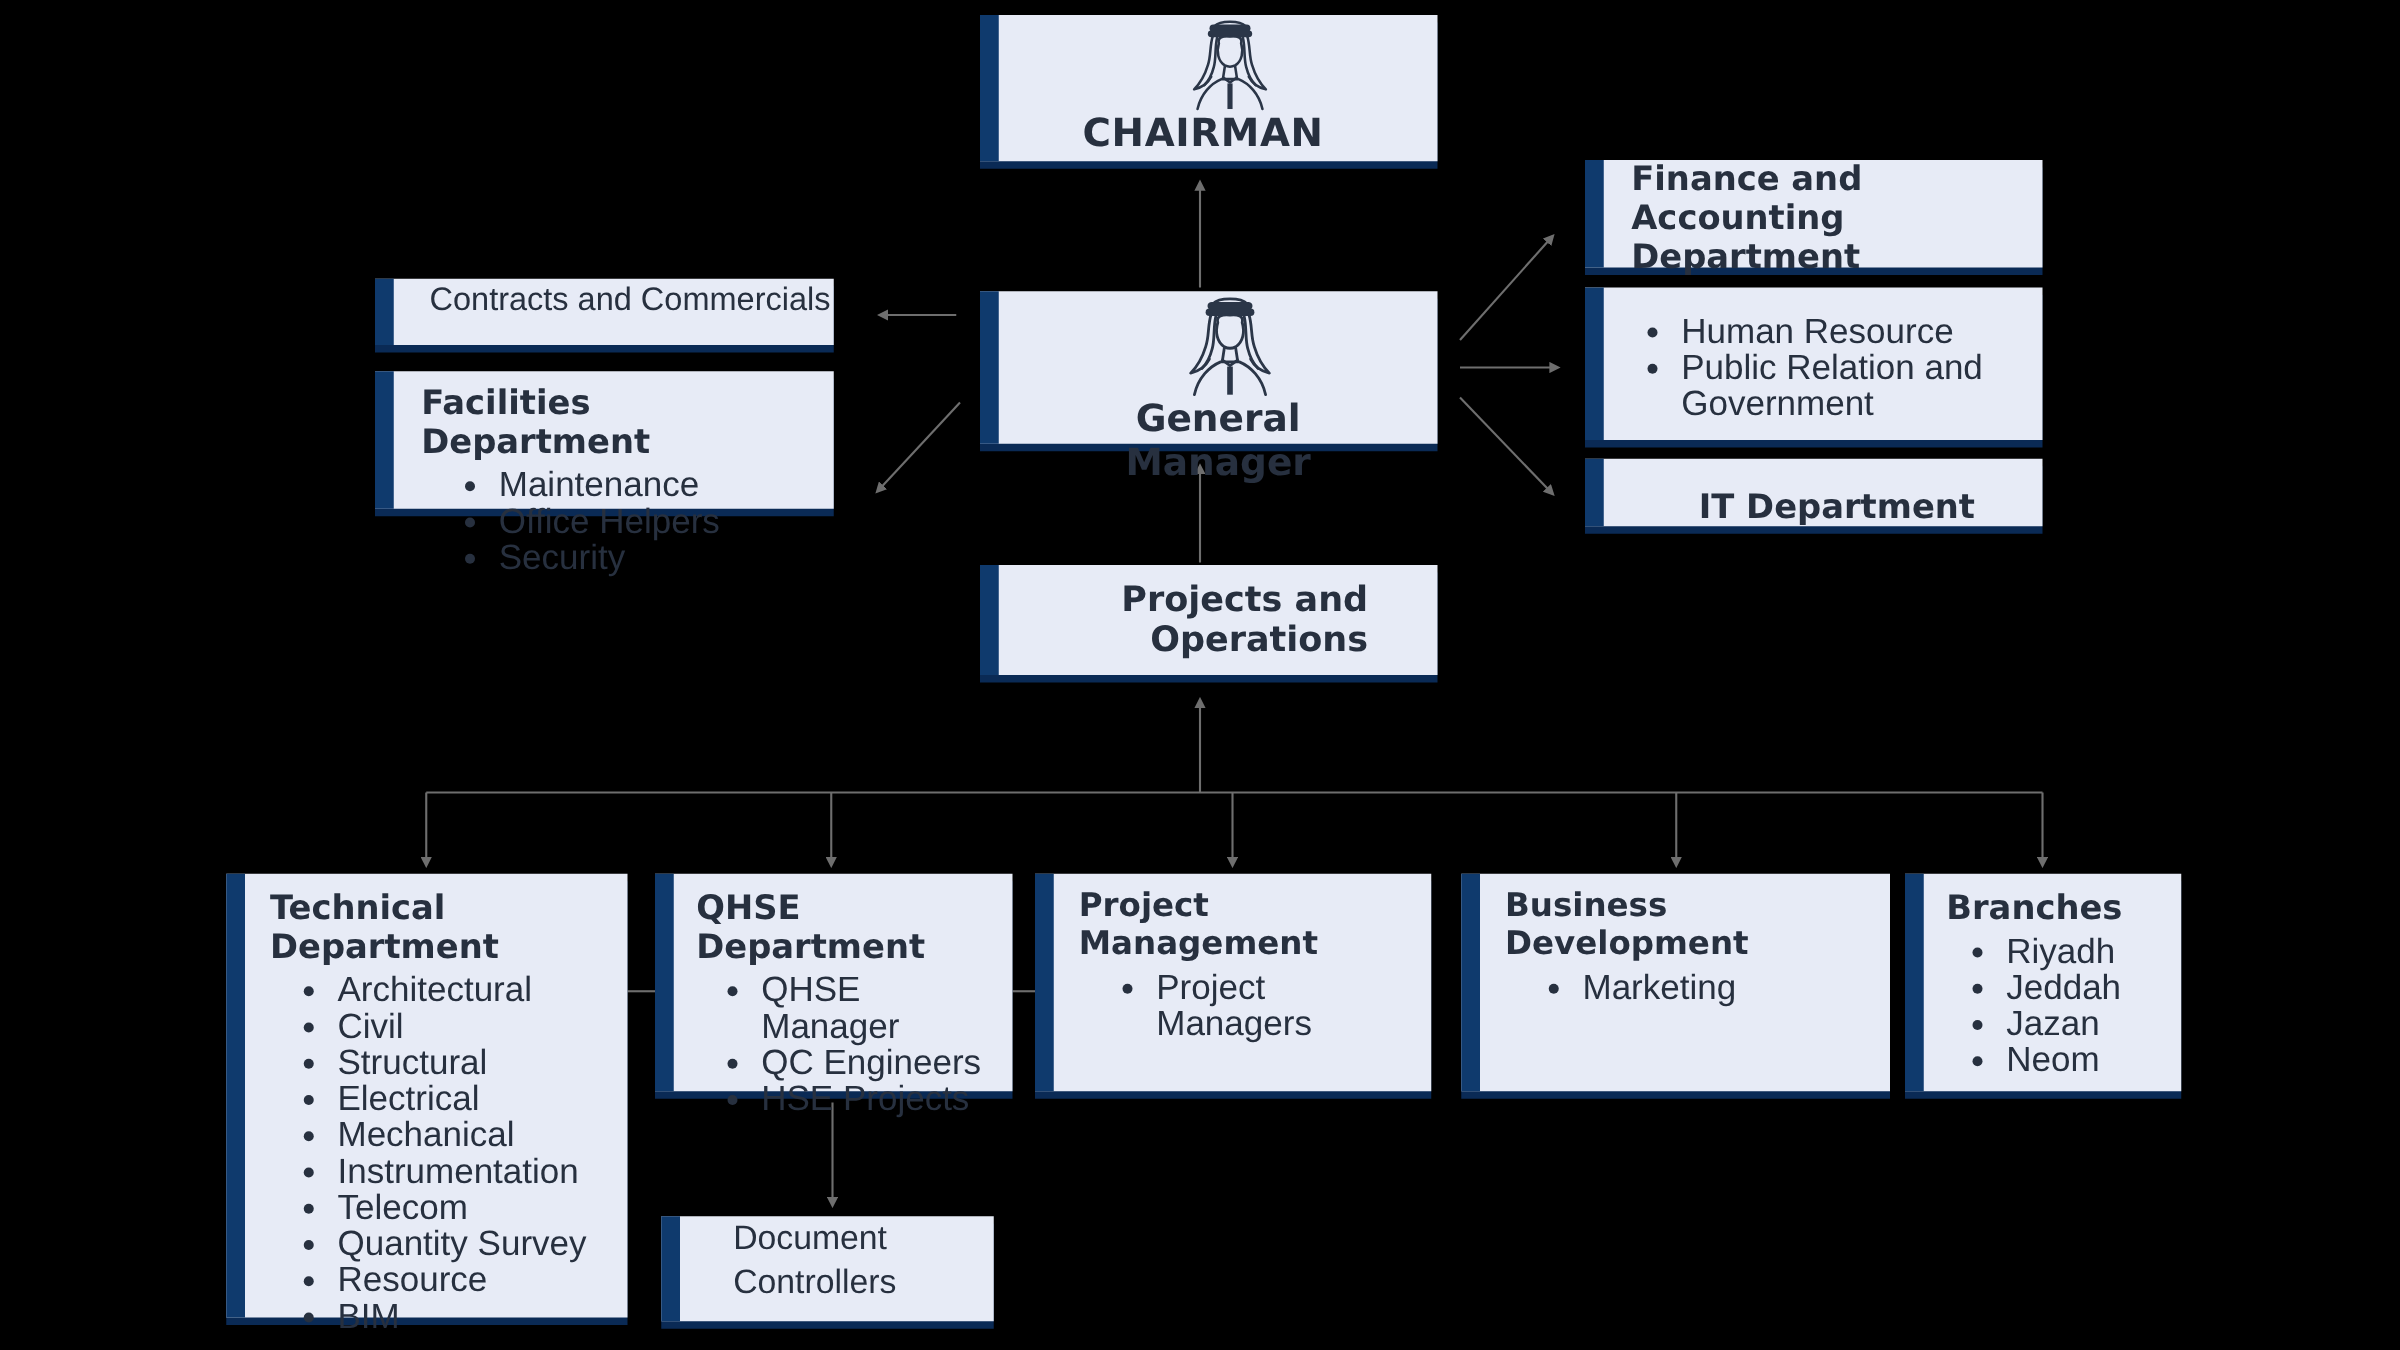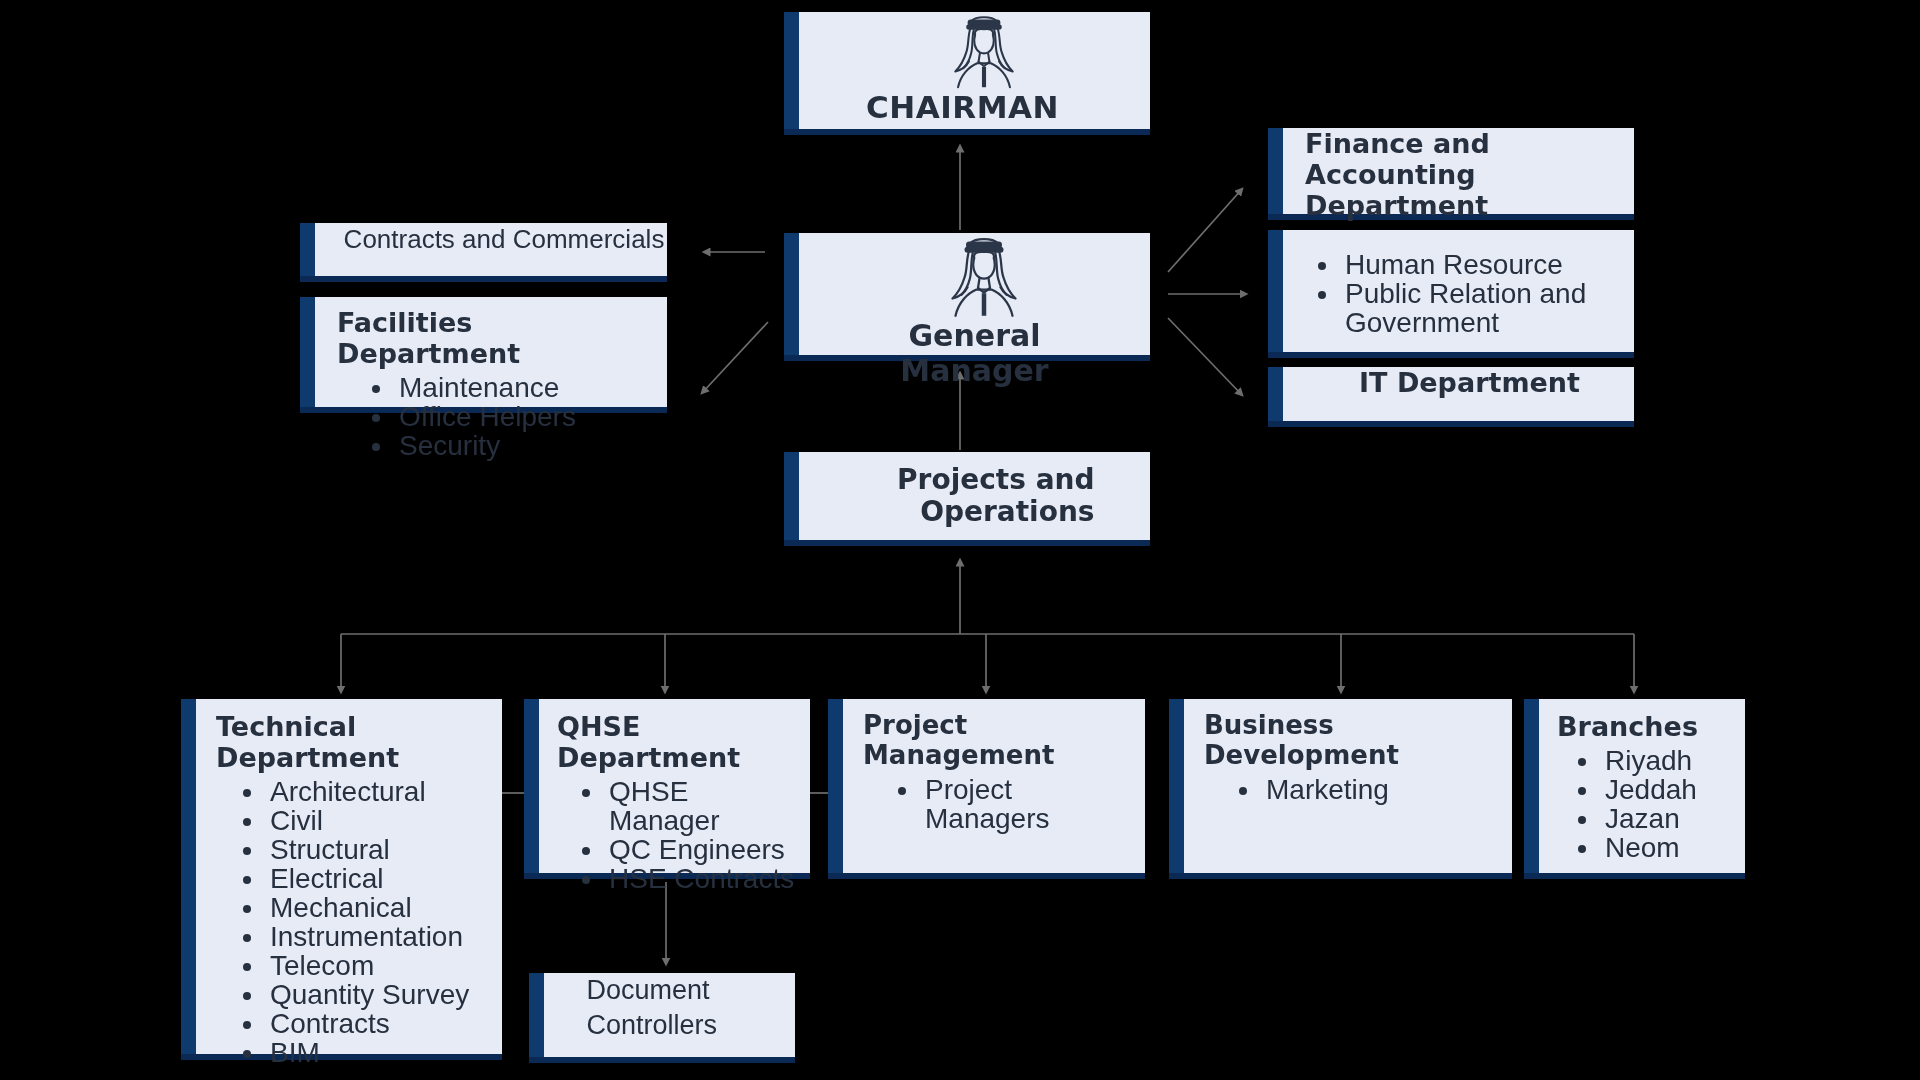--- a/index.html
+++ b/index.html
@@ -56,21 +56,21 @@
   .person .person-title{flex:1;text-align:center;margin-right:24px;}
   
   .b-chairman{left:784px;top:12px;width:366px;height:117px;}
   .b-chairman .person-title{font-size:31px;letter-spacing:.5px;}
   .b-gm{left:784px;top:233px;width:366px;height:122px;}
   .b-gm .person-title{font-size:30px;}
   .b-contracts{left:300px;top:223px;width:367px;height:53px;display:flex;align-items:center;padding-left:26px;}
   .b-facilities{left:300px;top:297px;width:367px;height:110px;padding:10px 10px 0 22px;}
   .b-finance{left:1268px;top:128px;width:366px;height:86px;display:flex;align-items:center;padding-left:22px;padding-right:16px;}
   .b-hr{left:1268px;top:230px;width:366px;height:122px;display:flex;flex-direction:column;justify-content:center;padding-right:14px;}
-  .b-it{left:1268px;top:367px;width:366px;height:54px;display:flex;align-items:center;padding-left:22px;}
+  .b-it{left:1268px;top:367px;width:366px;height:54px;display:flex;align-items:center;padding-left:22px;justify-content:flex-end;}
   .b-pno{left:784px;top:452px;width:366px;height:88px;display:flex;align-items:center;justify-content:center;text-align:right;}
   .b-pno .title{width:240px;font-size:28px;}
   .b-technical{left:181px;top:699px;width:321px;height:355px;padding:12px 6px 0 20px;}
   .b-technical ul.bullets{padding-left:50px;}
   .b-qhse{left:524px;top:699px;width:286px;height:174px;padding:12px 4px 0 18px;}
   .b-qhse ul.bullets{padding-left:48px;}
   .b-pm{left:828px;top:699px;width:317px;height:174px;padding:12px 4px 0 20px;}
   .b-bd{left:1169px;top:699px;width:343px;height:174px;padding:12px 4px 0 20px;}
   .b-bd .title{font-size:26px;}
   .b-pm .title{font-size:26px;}
@@ -187,31 +187,31 @@
     <div class="title">Technical Department</div>
     <ul class="bullets">
       <li>Architectural</li>
       <li>Civil</li>
       <li>Structural</li>
       <li>Electrical</li>
       <li>Mechanical</li>
       <li>Instrumentation</li>
       <li>Telecom</li>
       <li>Quantity Survey</li>
-      <li>Contracts</li>
+      <li>Resource</li>
       <li>BIM</li>
     </ul>
   </div>
 
   <div class="box b-qhse">
     <div class="title">QHSE Department</div>
     <ul class="bullets">
       <li>QHSE Manager</li>
       <li>QC Engineers</li>
-      <li>HSE Contracts</li>
+      <li>HSE Projects</li>
     </ul>
   </div>
 
   <div class="box b-pm">
     <div class="title">Project Management</div>
     <ul class="bullets">
       <li>Project Managers</li>
     </ul>
   </div>
 

